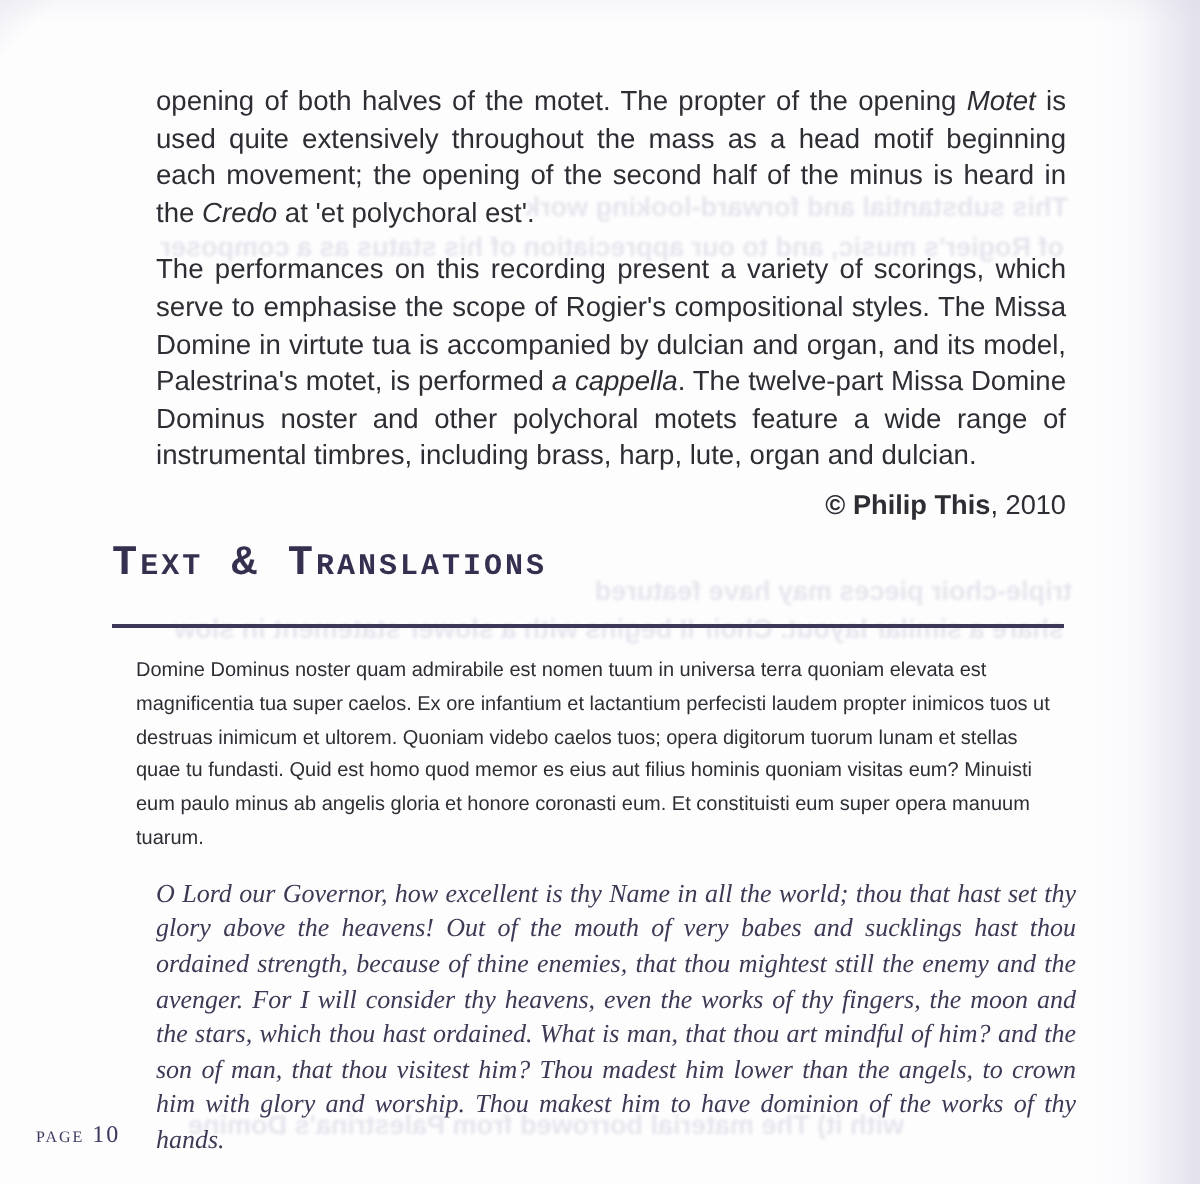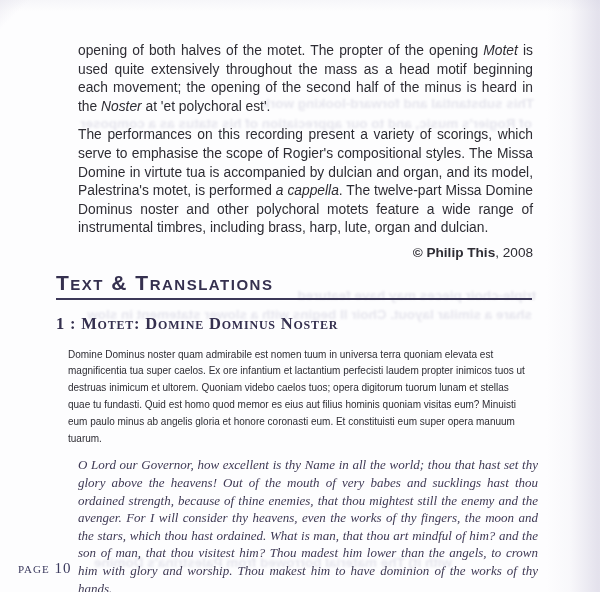--- a/index.html
+++ b/index.html
@@ -42,28 +42,28 @@
   }
   .body-par + .body-par{margin-top:10px;}
   .it{font-style:italic;}
   .credit{
     margin-top:7px;margin-left:22px;width:455px;
     text-align:right;font-size:13.6px;color:#2e2d34;
   }
   .credit .name{font-weight:bold;}
   .section-heading{
     margin-top:11px;
-    font-family:Liberation Sans, sans-serif;
+    font-family:Liberation Mono, monospace;
     font-variant:small-caps;
     font-weight:bold;
     font-size:21px;
     letter-spacing:1.5px;
     color:#35304f;
     border-bottom:2px solid #3c3858;
-    padding-bottom:3px;
+    padding-bottom:17px;
     line-height:24px;
   }
   .motet-heading{
     margin-top:13px;
     font-family:"Liberation Serif", serif;
     font-variant:small-caps;
     font-weight:bold;
     font-size:16.5px;
     letter-spacing:0.8px;
     color:#35304f;
@@ -80,51 +80,50 @@
     font-style:italic;
     font-size:13px;line-height:17.6px;
     text-align:justify;
     color:#3e3954;
   }
   .page-number{
     position:absolute;left:18px;top:560px;
     font-family:"Liberation Serif", serif;
     font-variant:small-caps;
     font-weight:normal;
-    font-size:15px;
+    font-size:12px;
     letter-spacing:1px;
     color:#3b3a5e;
   }
 </style>
 </head>
 <body>
 
 <div class="page">
 
   <div class="bleed-layer">
       <div class="bleed" style="left: 248px; top: 96px; width: 286px;">This substantial and forward-looking work</div>
       <div class="bleed" style="left: 80px; top: 116px; width: 452px;">of Rogier's music, and to our appreciation of his status as a composer</div>
       <div class="bleed" style="left: 298px; top: 288px; width: 238px;">triple-choir pieces may have featured</div>
       <div class="bleed" style="left: 80px; top: 307px; width: 452px;">share a similar layout. Choir II begins with a slower statement in slow</div>
       <div class="bleed" style="left: 80px; top: 555px; width: 372px;">with it) The material borrowed from Palestrina's Domine</div>
     </div>
 
   <div class="content">
 
-    <p class="body-par"><span>opening of both halves of the motet. The propter of the opening </span><span class="it">Motet</span><span> is used quite extensively throughout the mass as a head motif beginning each movement; the opening of the second half of the minus is heard in the </span><span class="it">Noster</span><span> at 'et polychoral est'.</span></p>
+    <p class="body-par"><span>opening of both halves of the motet. The propter of the opening </span><span class="it">Motet</span><span> is used quite extensively throughout the mass as a head motif beginning each movement; the opening of the second half of the minus is heard in the </span><span class="it">Credo</span><span> at 'et polychoral est'.</span></p>
 
     <p class="body-par"><span>The performances on this recording present a variety of scorings, which serve to emphasise the scope of Rogier's compositional styles. The Missa Domine in virtute tua is accompanied by dulcian and organ, and its model, Palestrina's motet, is performed </span><span class="it">a cappella</span><span>. The twelve-part Missa Domine Dominus noster and other polychoral motets feature a wide range of instrumental timbres, including brass, harp, lute, organ and dulcian.</span></p>
 
     <div class="credit">
-      <span class="name">© </span><span class="name">Philip This</span><span>, 2008</span>
+      <span class="name">© </span><span class="name">Philip This</span><span>, 2010</span>
     </div>
 
     <h1 class="section-heading">Text &amp; Translations</h1>
 
-    <h2 class="motet-heading">1 : Motet: Domine Dominus Noster</h2>
 
     <p class="latin-par">Domine Dominus noster quam admirabile est nomen tuum in universa terra quoniam elevata est magnificentia tua super caelos. Ex ore infantium et lactantium perfecisti laudem propter inimicos tuos ut destruas inimicum et ultorem. Quoniam videbo caelos tuos; opera digitorum tuorum lunam et stellas quae tu fundasti. Quid est homo quod memor es eius aut filius hominis quoniam visitas eum? Minuisti eum paulo minus ab angelis gloria et honore coronasti eum. Et constituisti eum super opera manuum tuarum.</p>
 
     <p class="translation-par"><span>O Lord our Governor, how excellent is thy Name in all the world; thou that hast set thy glory above the heavens! Out of the mouth of very babes and sucklings hast thou ordained strength, because of thine enemies, that thou mightest still the enemy and the avenger. For I will consider thy heavens, even the works of thy fingers, the moon and the stars, which thou hast ordained. What is man, that thou art mindful of him? and the son of man, that thou visitest him? Thou madest him lower than the angels, to crown him with glory and worship. Thou makest him to have dominion of the works of thy hands. </span></p>
 
   </div>
 
   <div class="page-number">page 10</div>
 
 </div>

